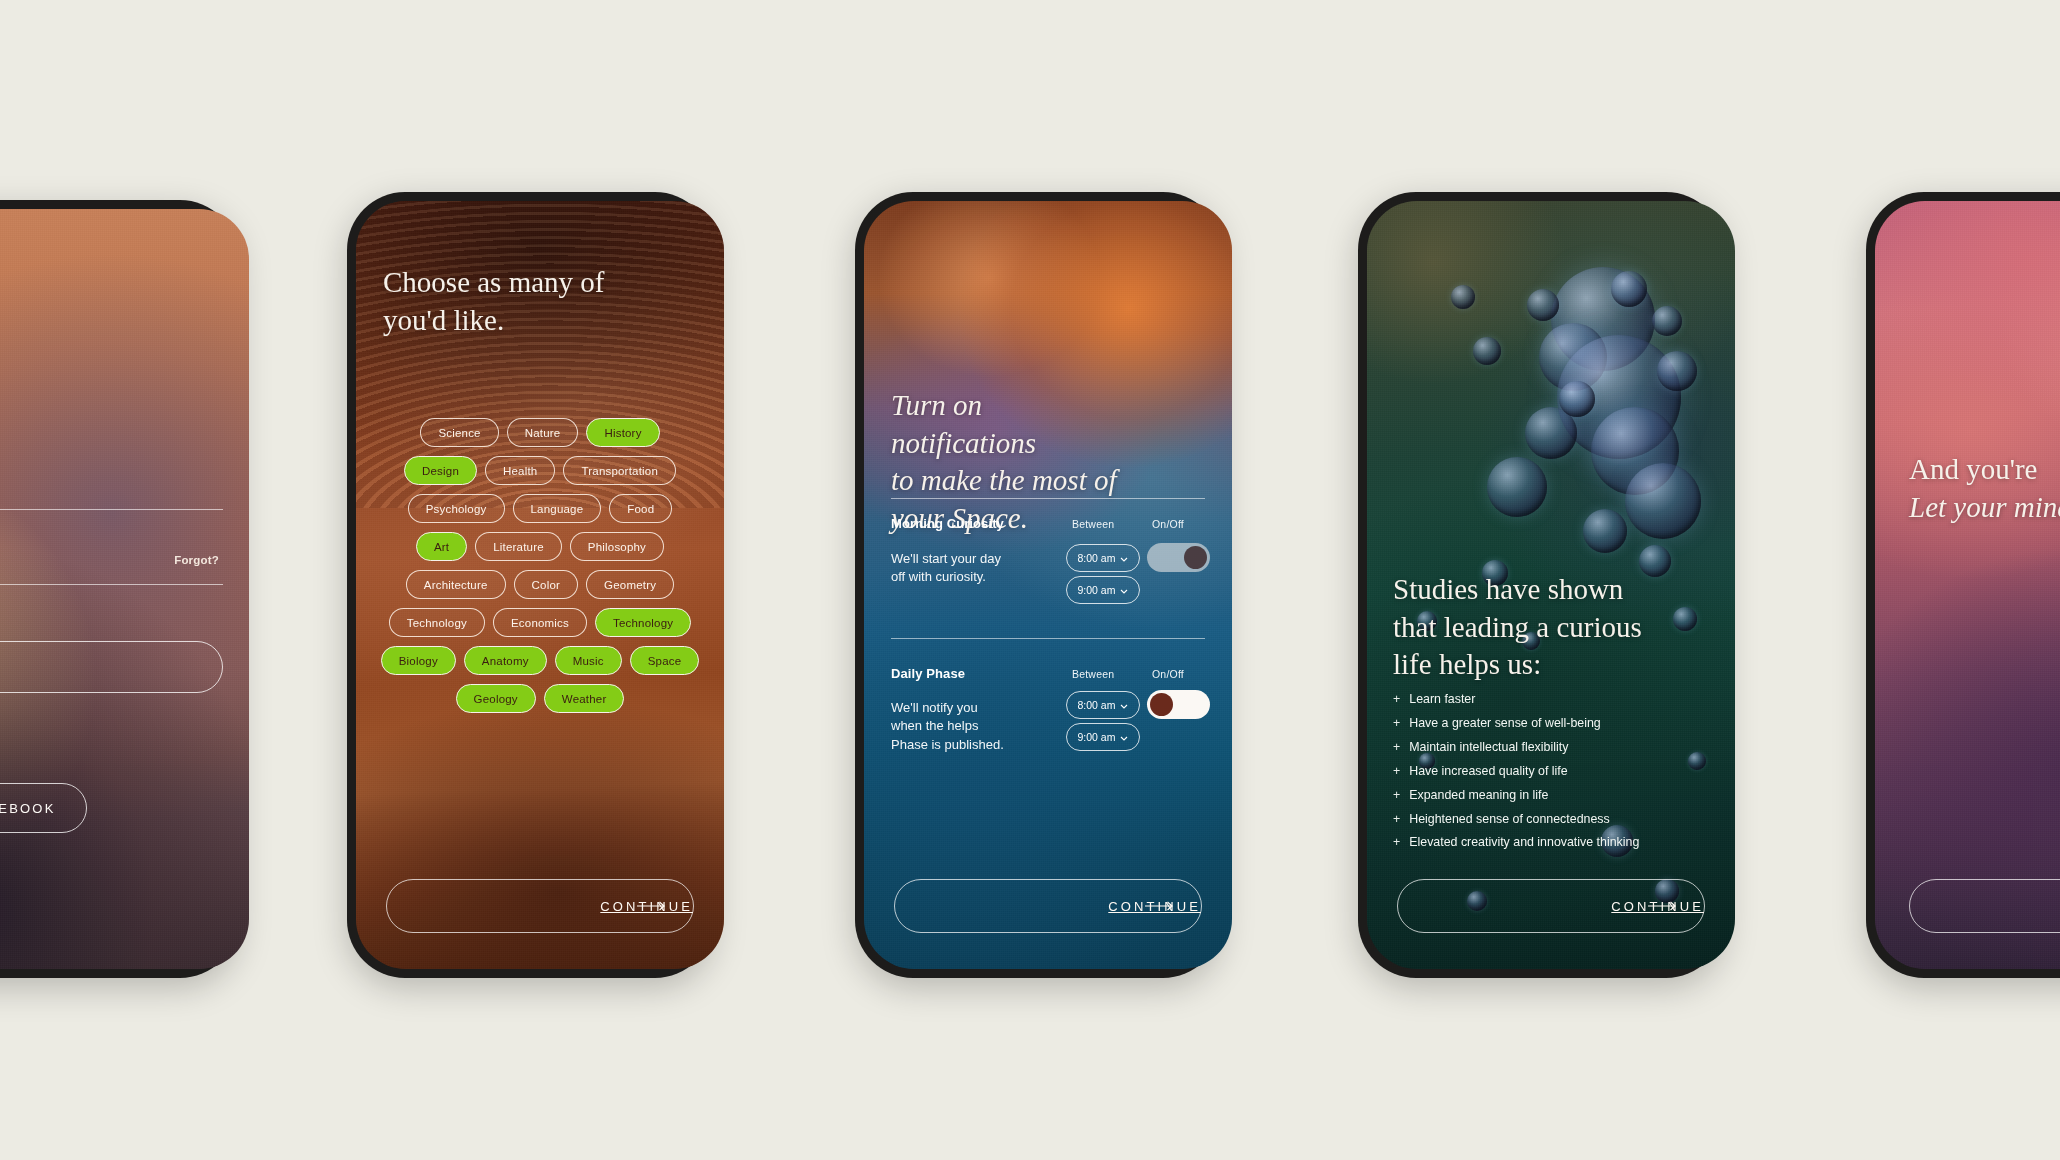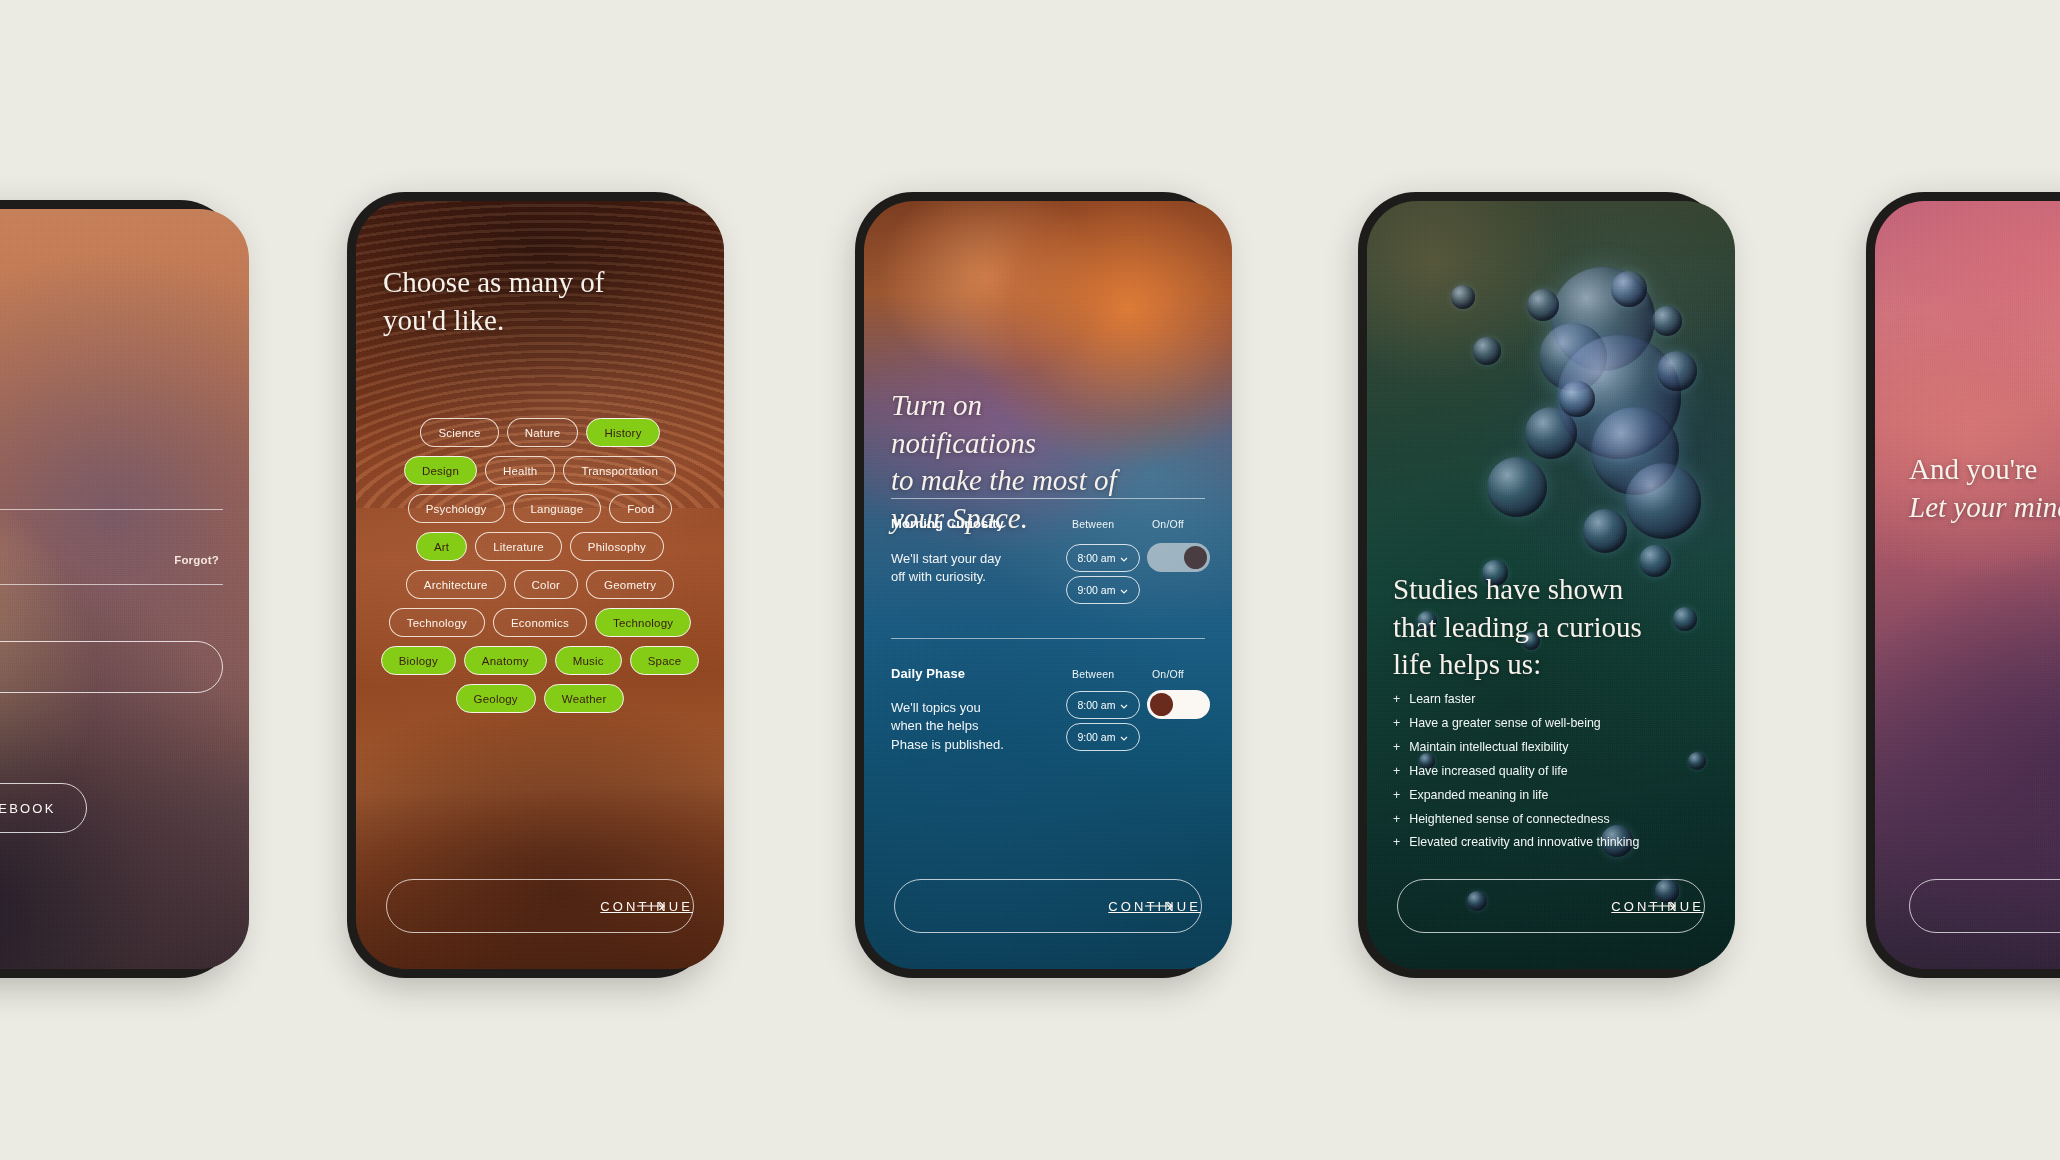--- a/index.html
+++ b/index.html
@@ -341,21 +341,21 @@
           <div class="knob"></div>
         </div>
 
         <div class="rule r2"></div>
 
         <div class="sec-head" style="top:465px;text-align:center;">Daily Phase</div>
         <div class="col-lbl" style="left:208px;top:467px;">Between</div>
         <div class="col-lbl" style="left:288px;top:467px;">On/Off</div>
 
         <div class="sec-body" style="top:498px;">
-          <div>We'll topics you</div>
+          <div>We'll notify you</div>
           <div>when the helps</div>
           <div>Phase is published.</div>
         </div>
 
         <div class="timebox" style="left:202px;top:490px;">
           <span>8:00 am</span>
           <span class="cv">
             <svg width="8" height="5" viewBox="0 0 8 5">
                 <path d="M1 1l3 3 3-3" stroke="#fbfdfe" stroke-width="1.1" fill="none"></path>
               </svg>

